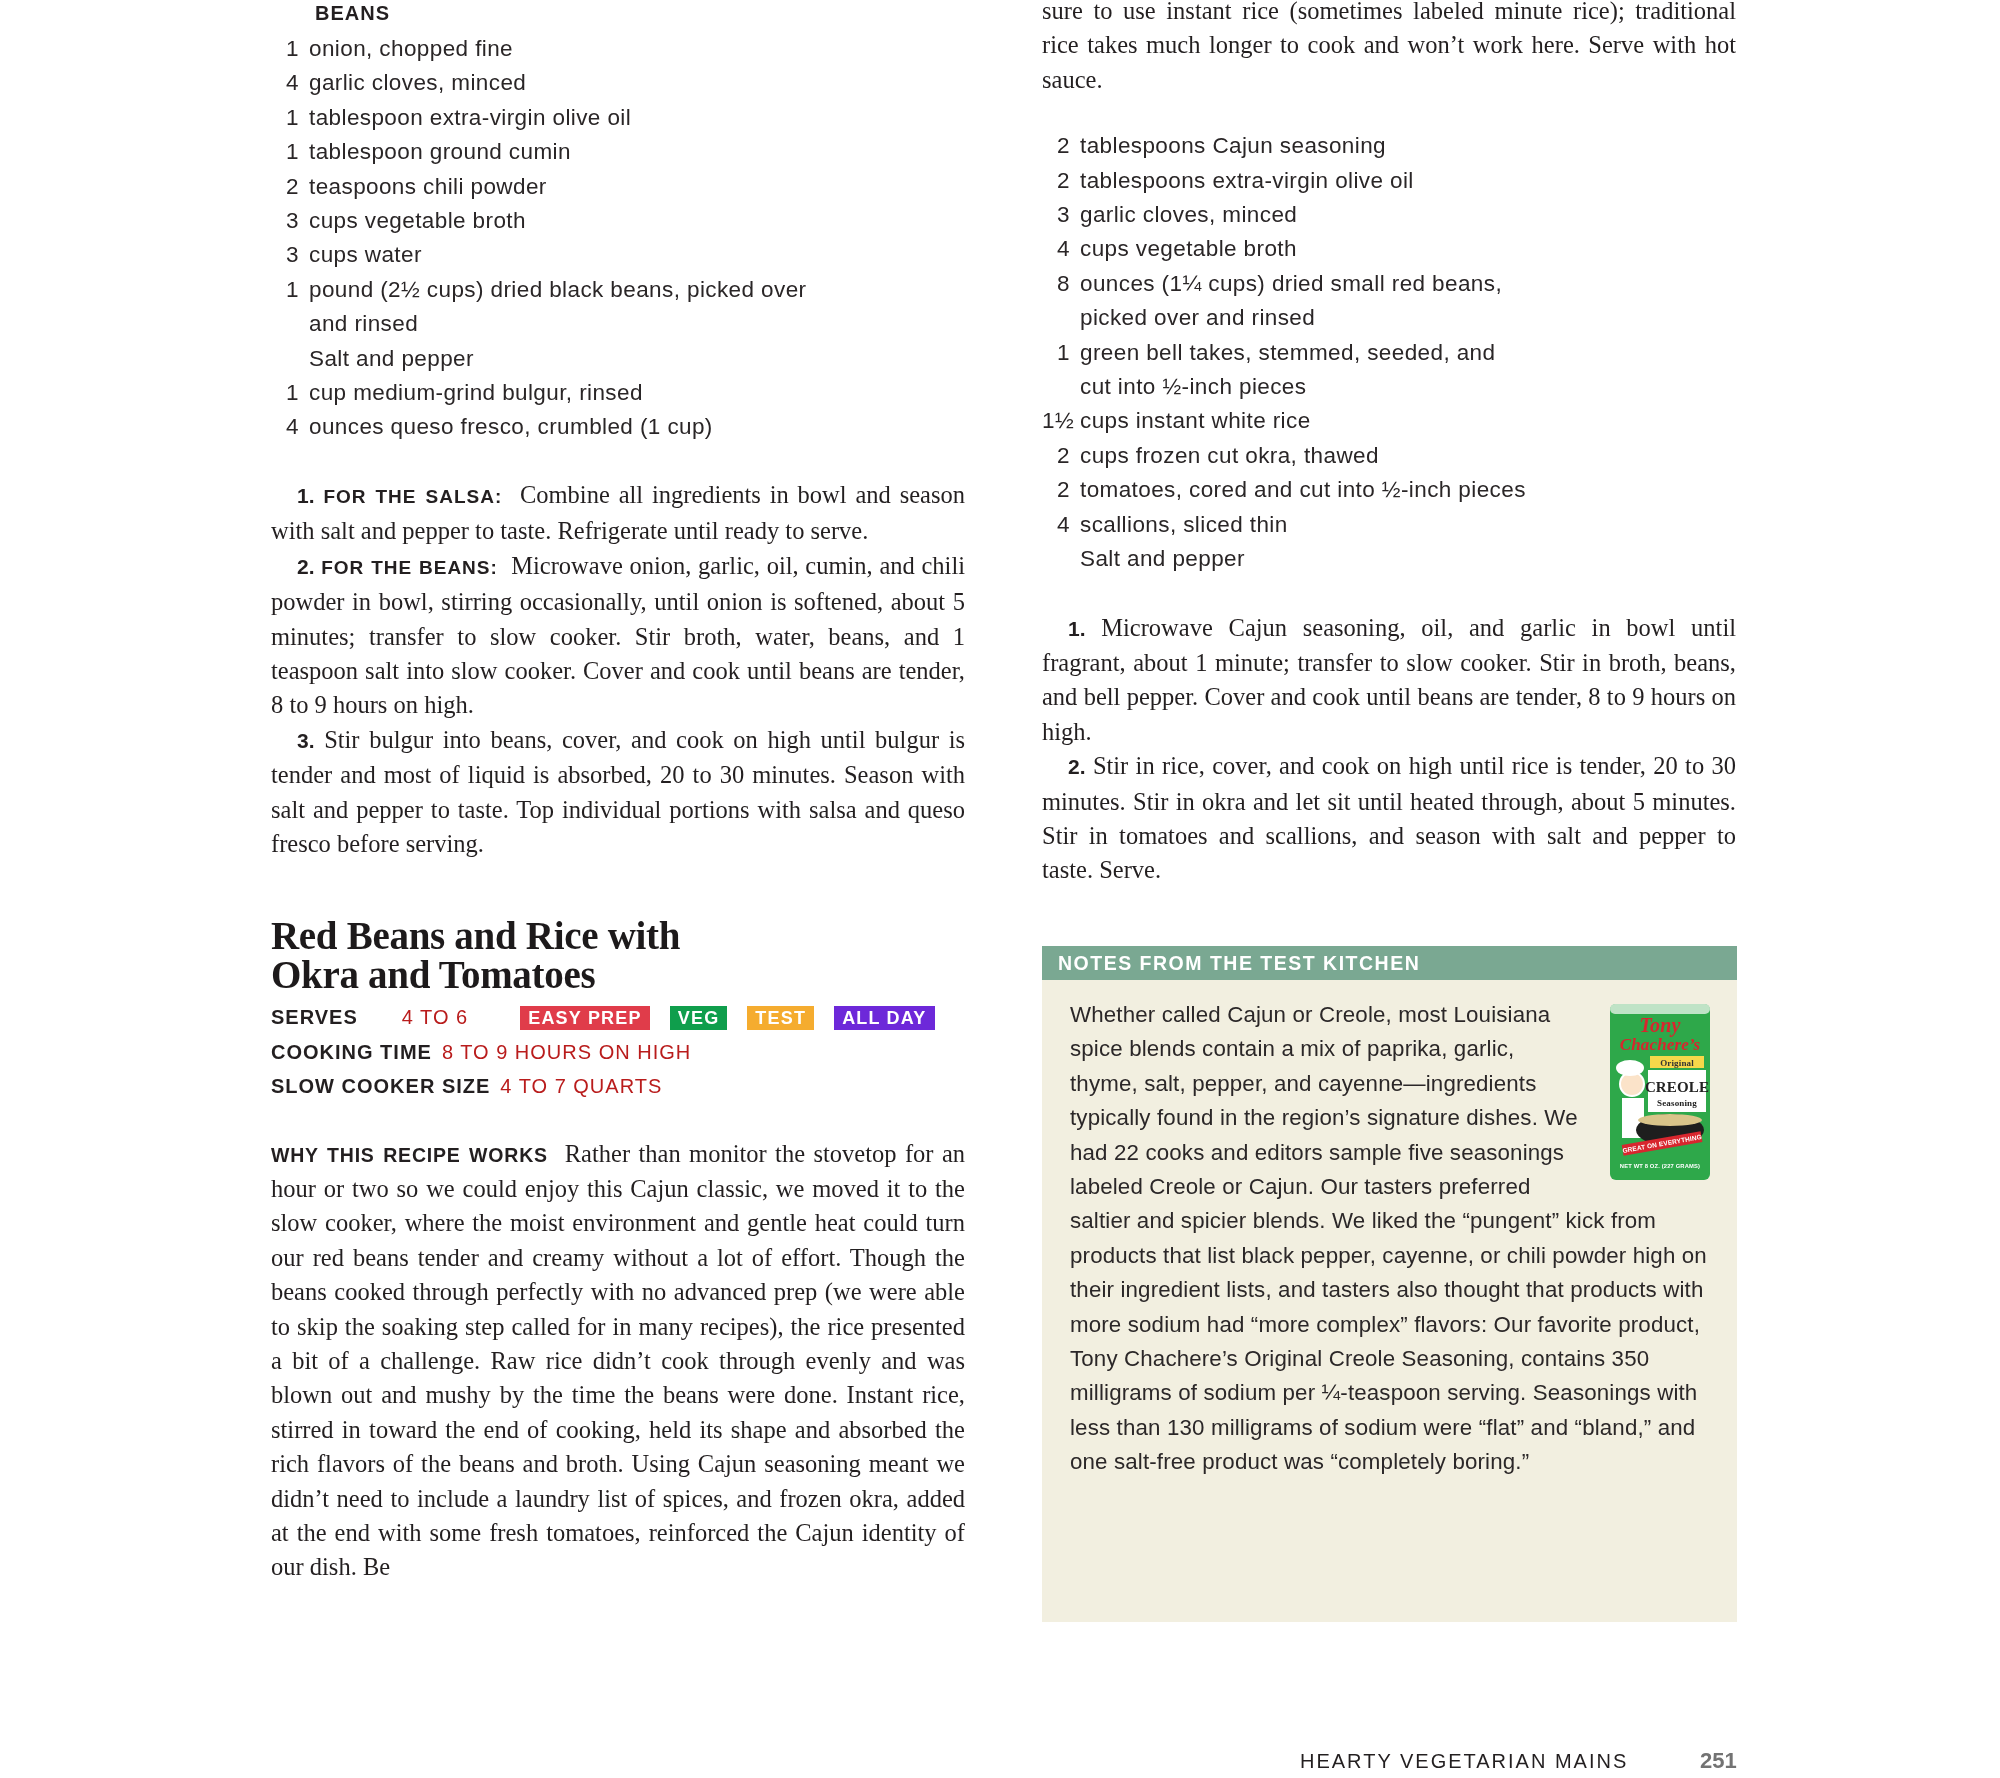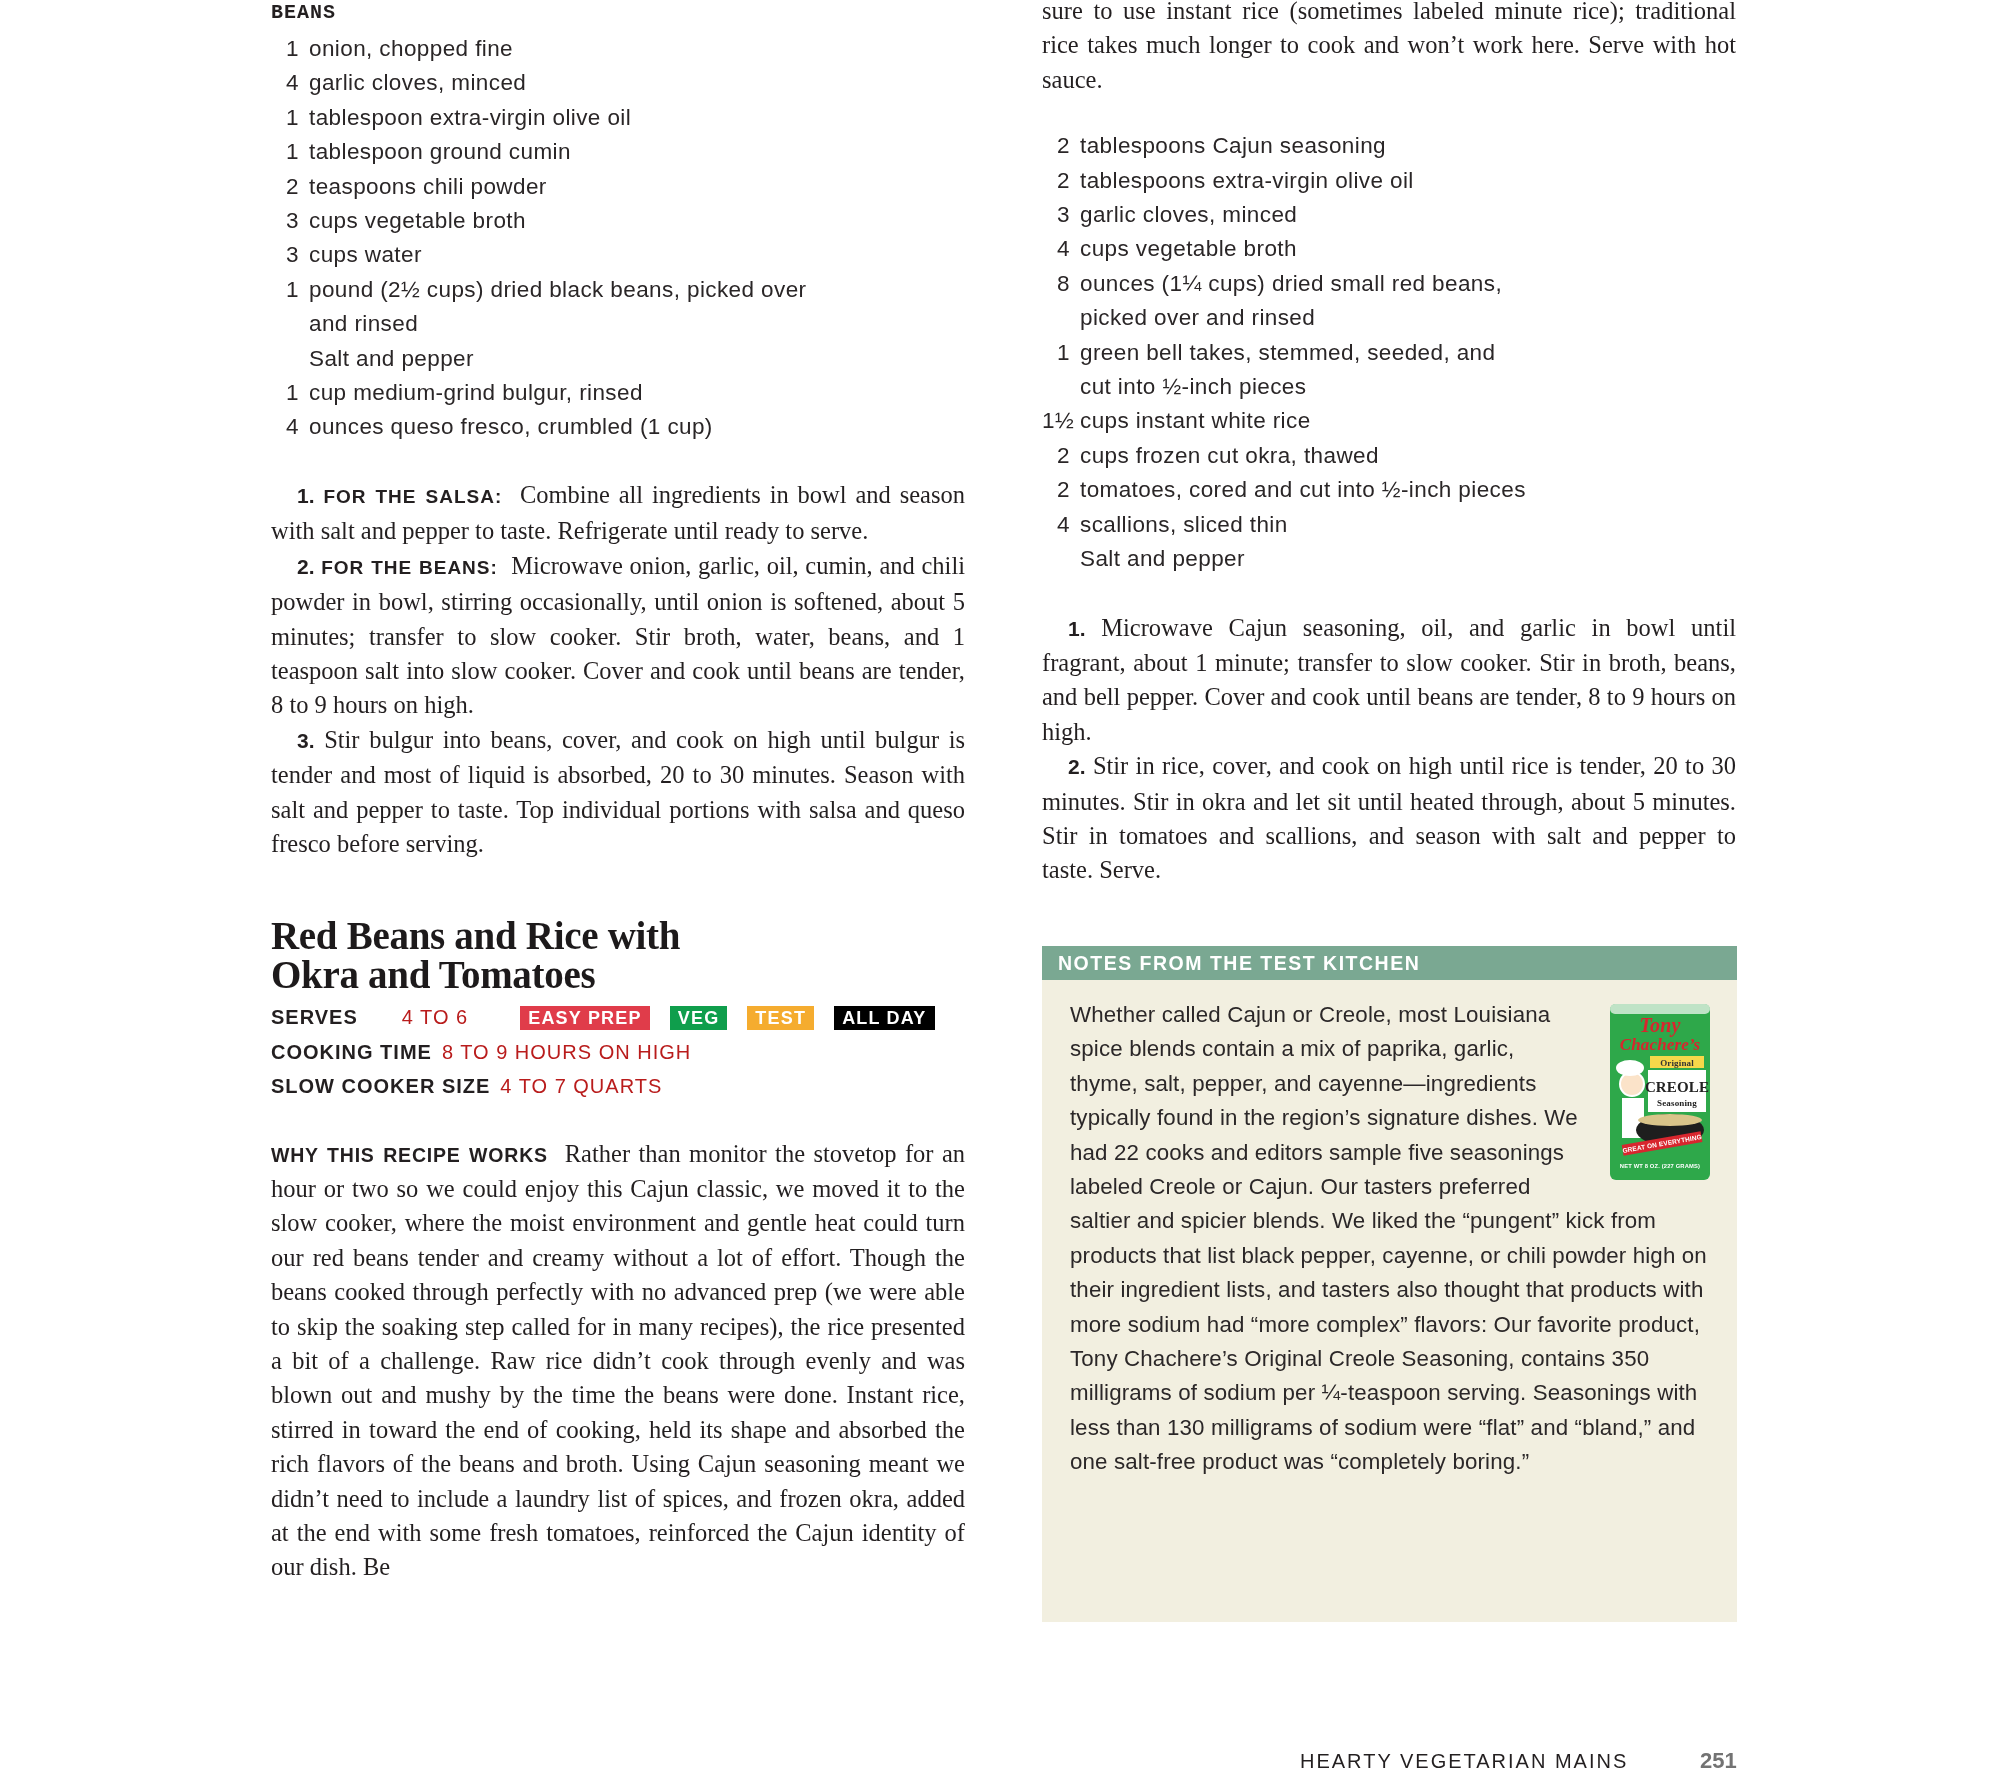--- a/index.html
+++ b/index.html
@@ -4,21 +4,21 @@
 <style>
   * { box-sizing: border-box; margin: 0; padding: 0; }
   html, body { width: 2000px; height: 1778px; background: #ffffff; overflow: hidden; }
   body { position: relative; color: #231f20; }
 
   .col { position: absolute; top: 0; width: 694px; }
   .col-left { left: 271px; }
   .col-right { left: 1042px; }
 
   
-  .ing-head { font-family: Liberation Mono, monospace; font-size: 20px; letter-spacing: 1px; font-weight: 600; line-height: 26px; height: 24px; }
+  .ing-head { font-family: Liberation Sans, sans-serif; font-size: 20px; letter-spacing: 1px; font-weight: 600; line-height: 26px; height: 24px; margin-left: 44px; }
   .ing-list { list-style: none; }
   .ing-item { display: flex; font-family: "Liberation Sans", sans-serif; font-size: 22.5px; line-height: 34.4px; letter-spacing: 0.4px; color: #2a2627; }
   .ing-qty { width: 38px; text-align: right; padding-right: 10px; flex: none; }
   .ing-text { flex: 1; }
 
   
   .body-p { font-family: "Liberation Serif", serif; font-size: 24.5px; line-height: 34.4px; text-align: justify; color: #231f20; }
   .step { text-indent: 26px; }
   .step-num { font-family: "Liberation Sans", sans-serif; font-weight: 700; font-size: 21px; }
   .step-label { font-family: "Liberation Sans", sans-serif; font-weight: 600; font-size: 19px; letter-spacing: 1px; }
@@ -109,21 +109,21 @@
       <div>Red Beans and Rice with</div>
       <div>Okra and Tomatoes</div>
     </div>
     <div class="meta-row" style="margin-top:6px;gap:34px;">
       <span class="meta-label">SERVES</span>
       <span class="meta-value">4 TO 6</span>
       <span id="badges" style="display:inline-flex;margin-left:-2px;">
           <span class="badge" style="background: rgb(224, 60, 74);">EASY PREP</span>
           <span class="badge" style="background: rgb(15, 158, 76);">VEG</span>
           <span class="badge" style="background: rgb(245, 172, 47);">TEST</span>
-          <span class="badge" style="background: #000000;">ALL DAY</span>
+          <span class="badge" style="background: #6d28d9;">ALL DAY</span>
         </span>
     </div>
     <div class="meta-row">
       <span class="meta-label">COOKING TIME</span>
       <span class="meta-value">8 TO 9 HOURS ON HIGH</span>
     </div>
     <div class="meta-row">
       <span class="meta-label">SLOW COOKER SIZE</span>
       <span class="meta-value">4 TO 7 QUARTS</span>
     </div>

